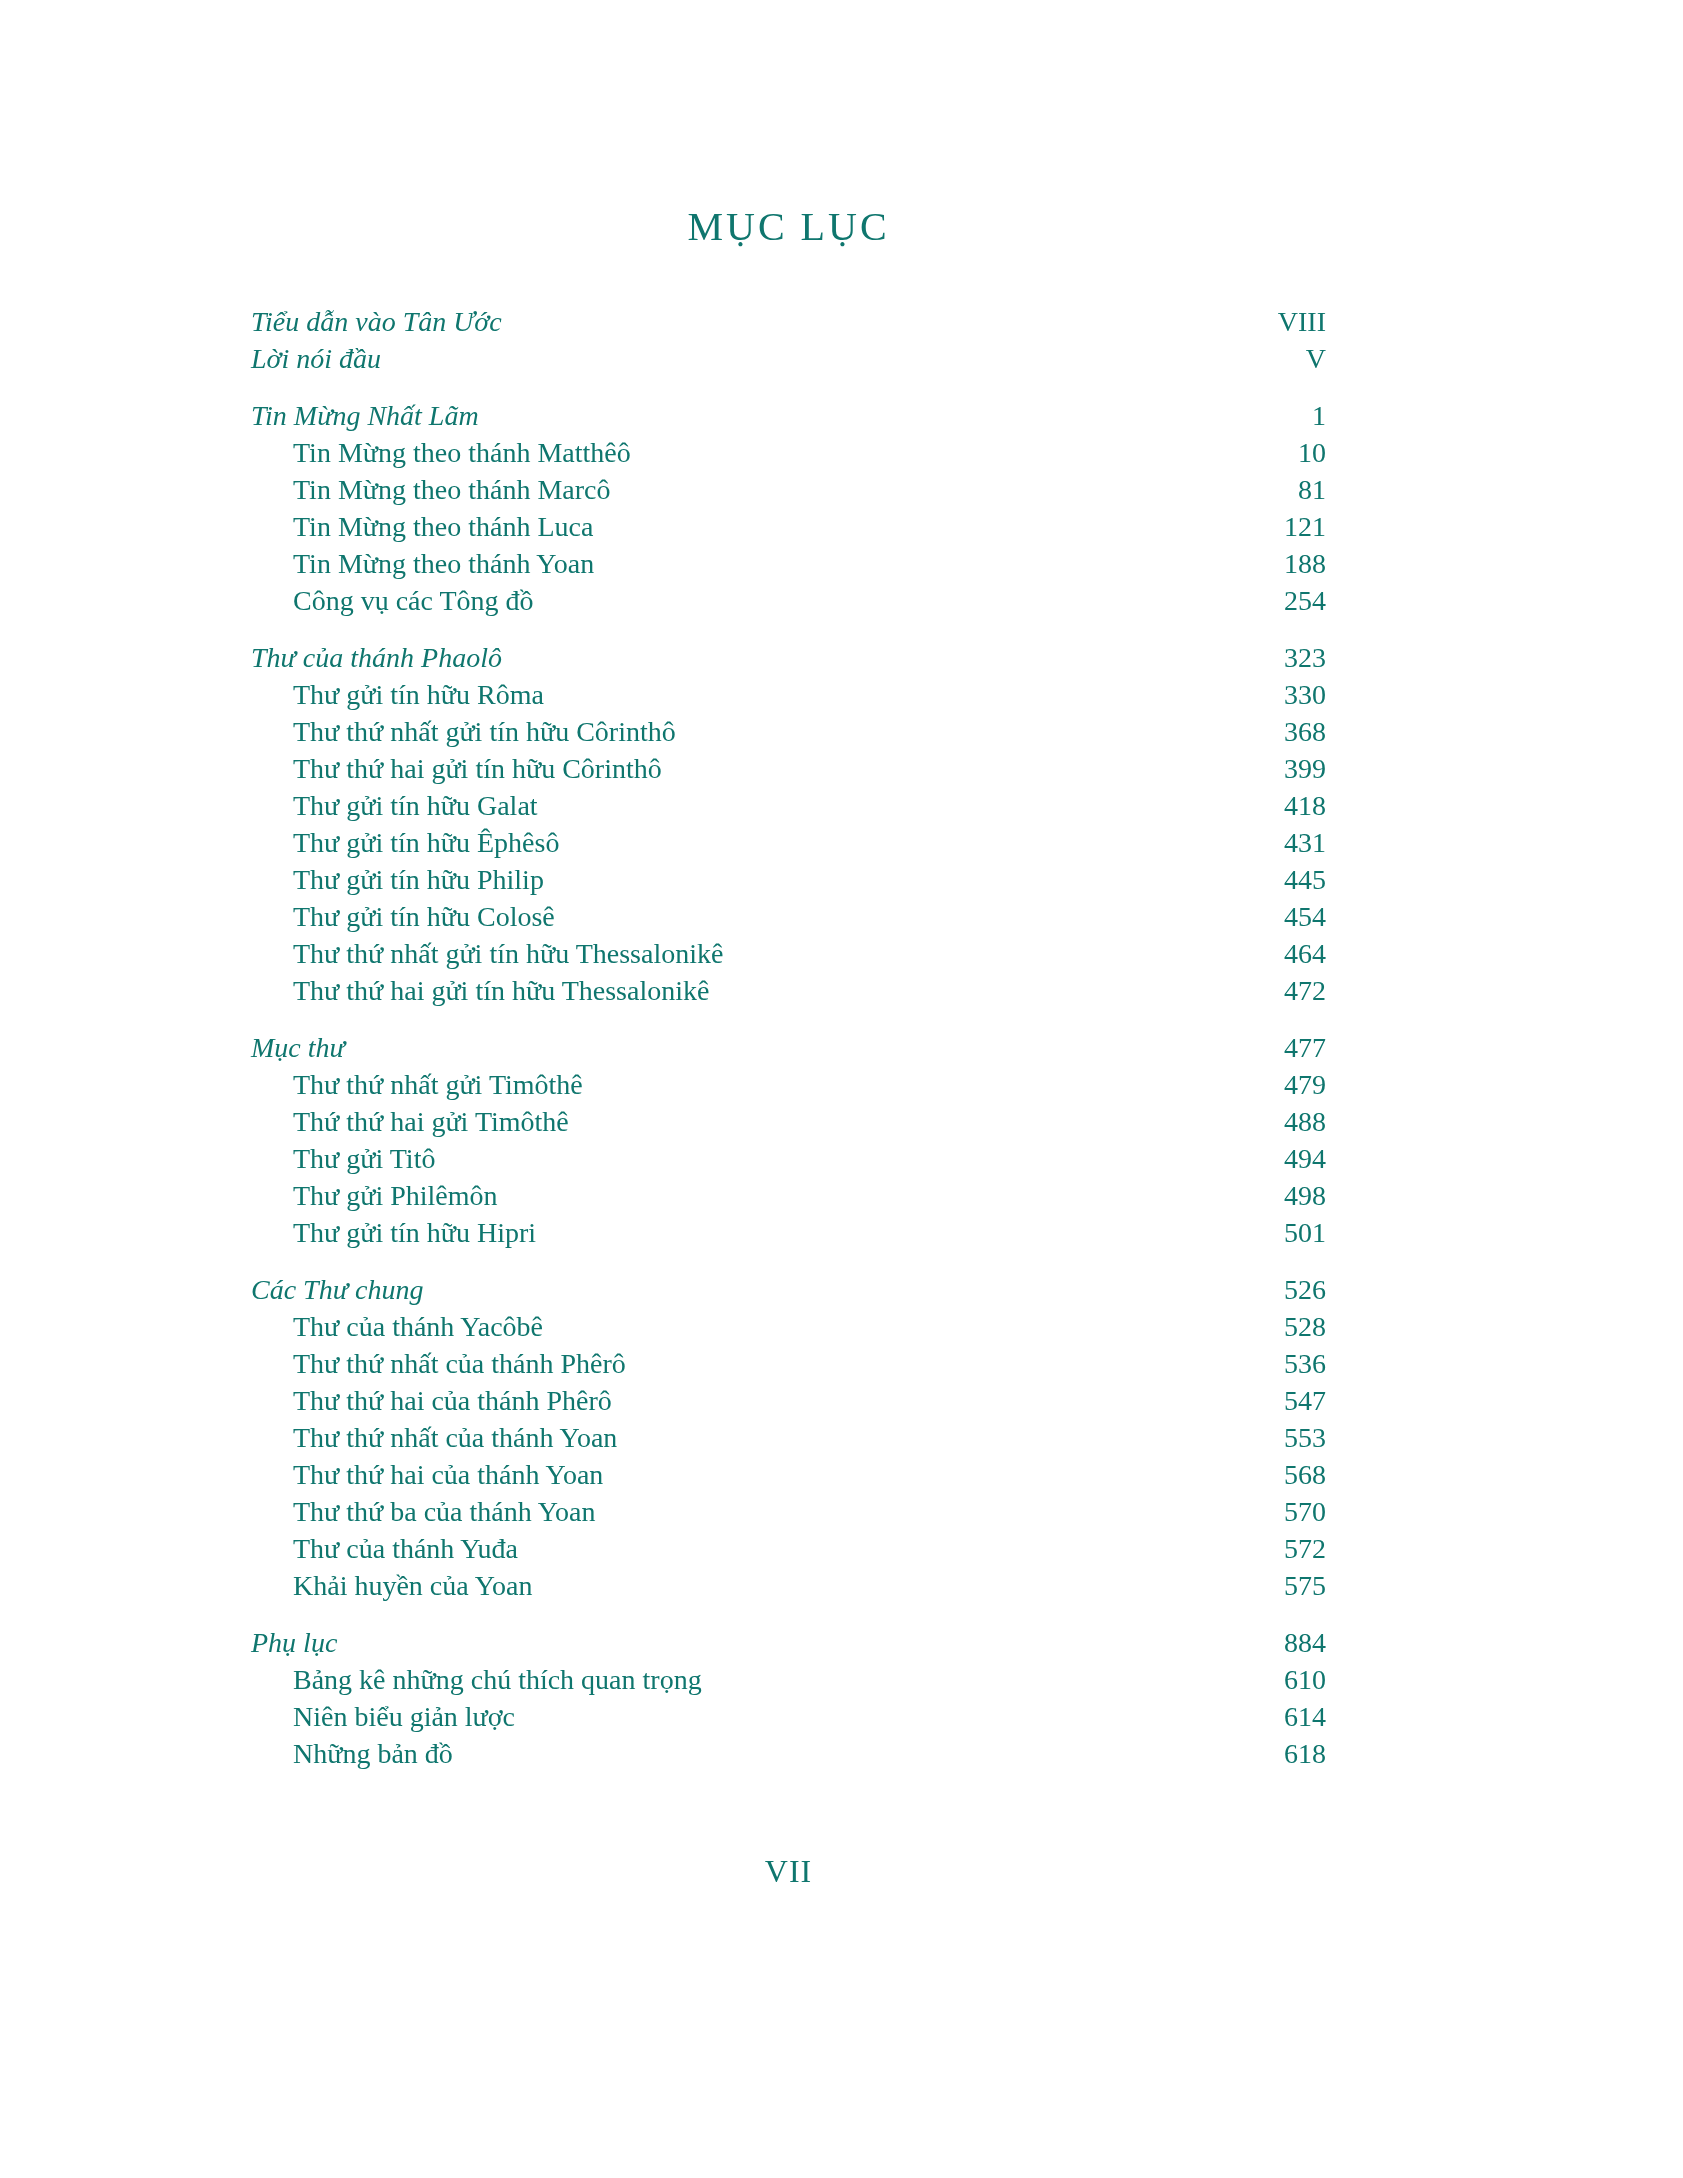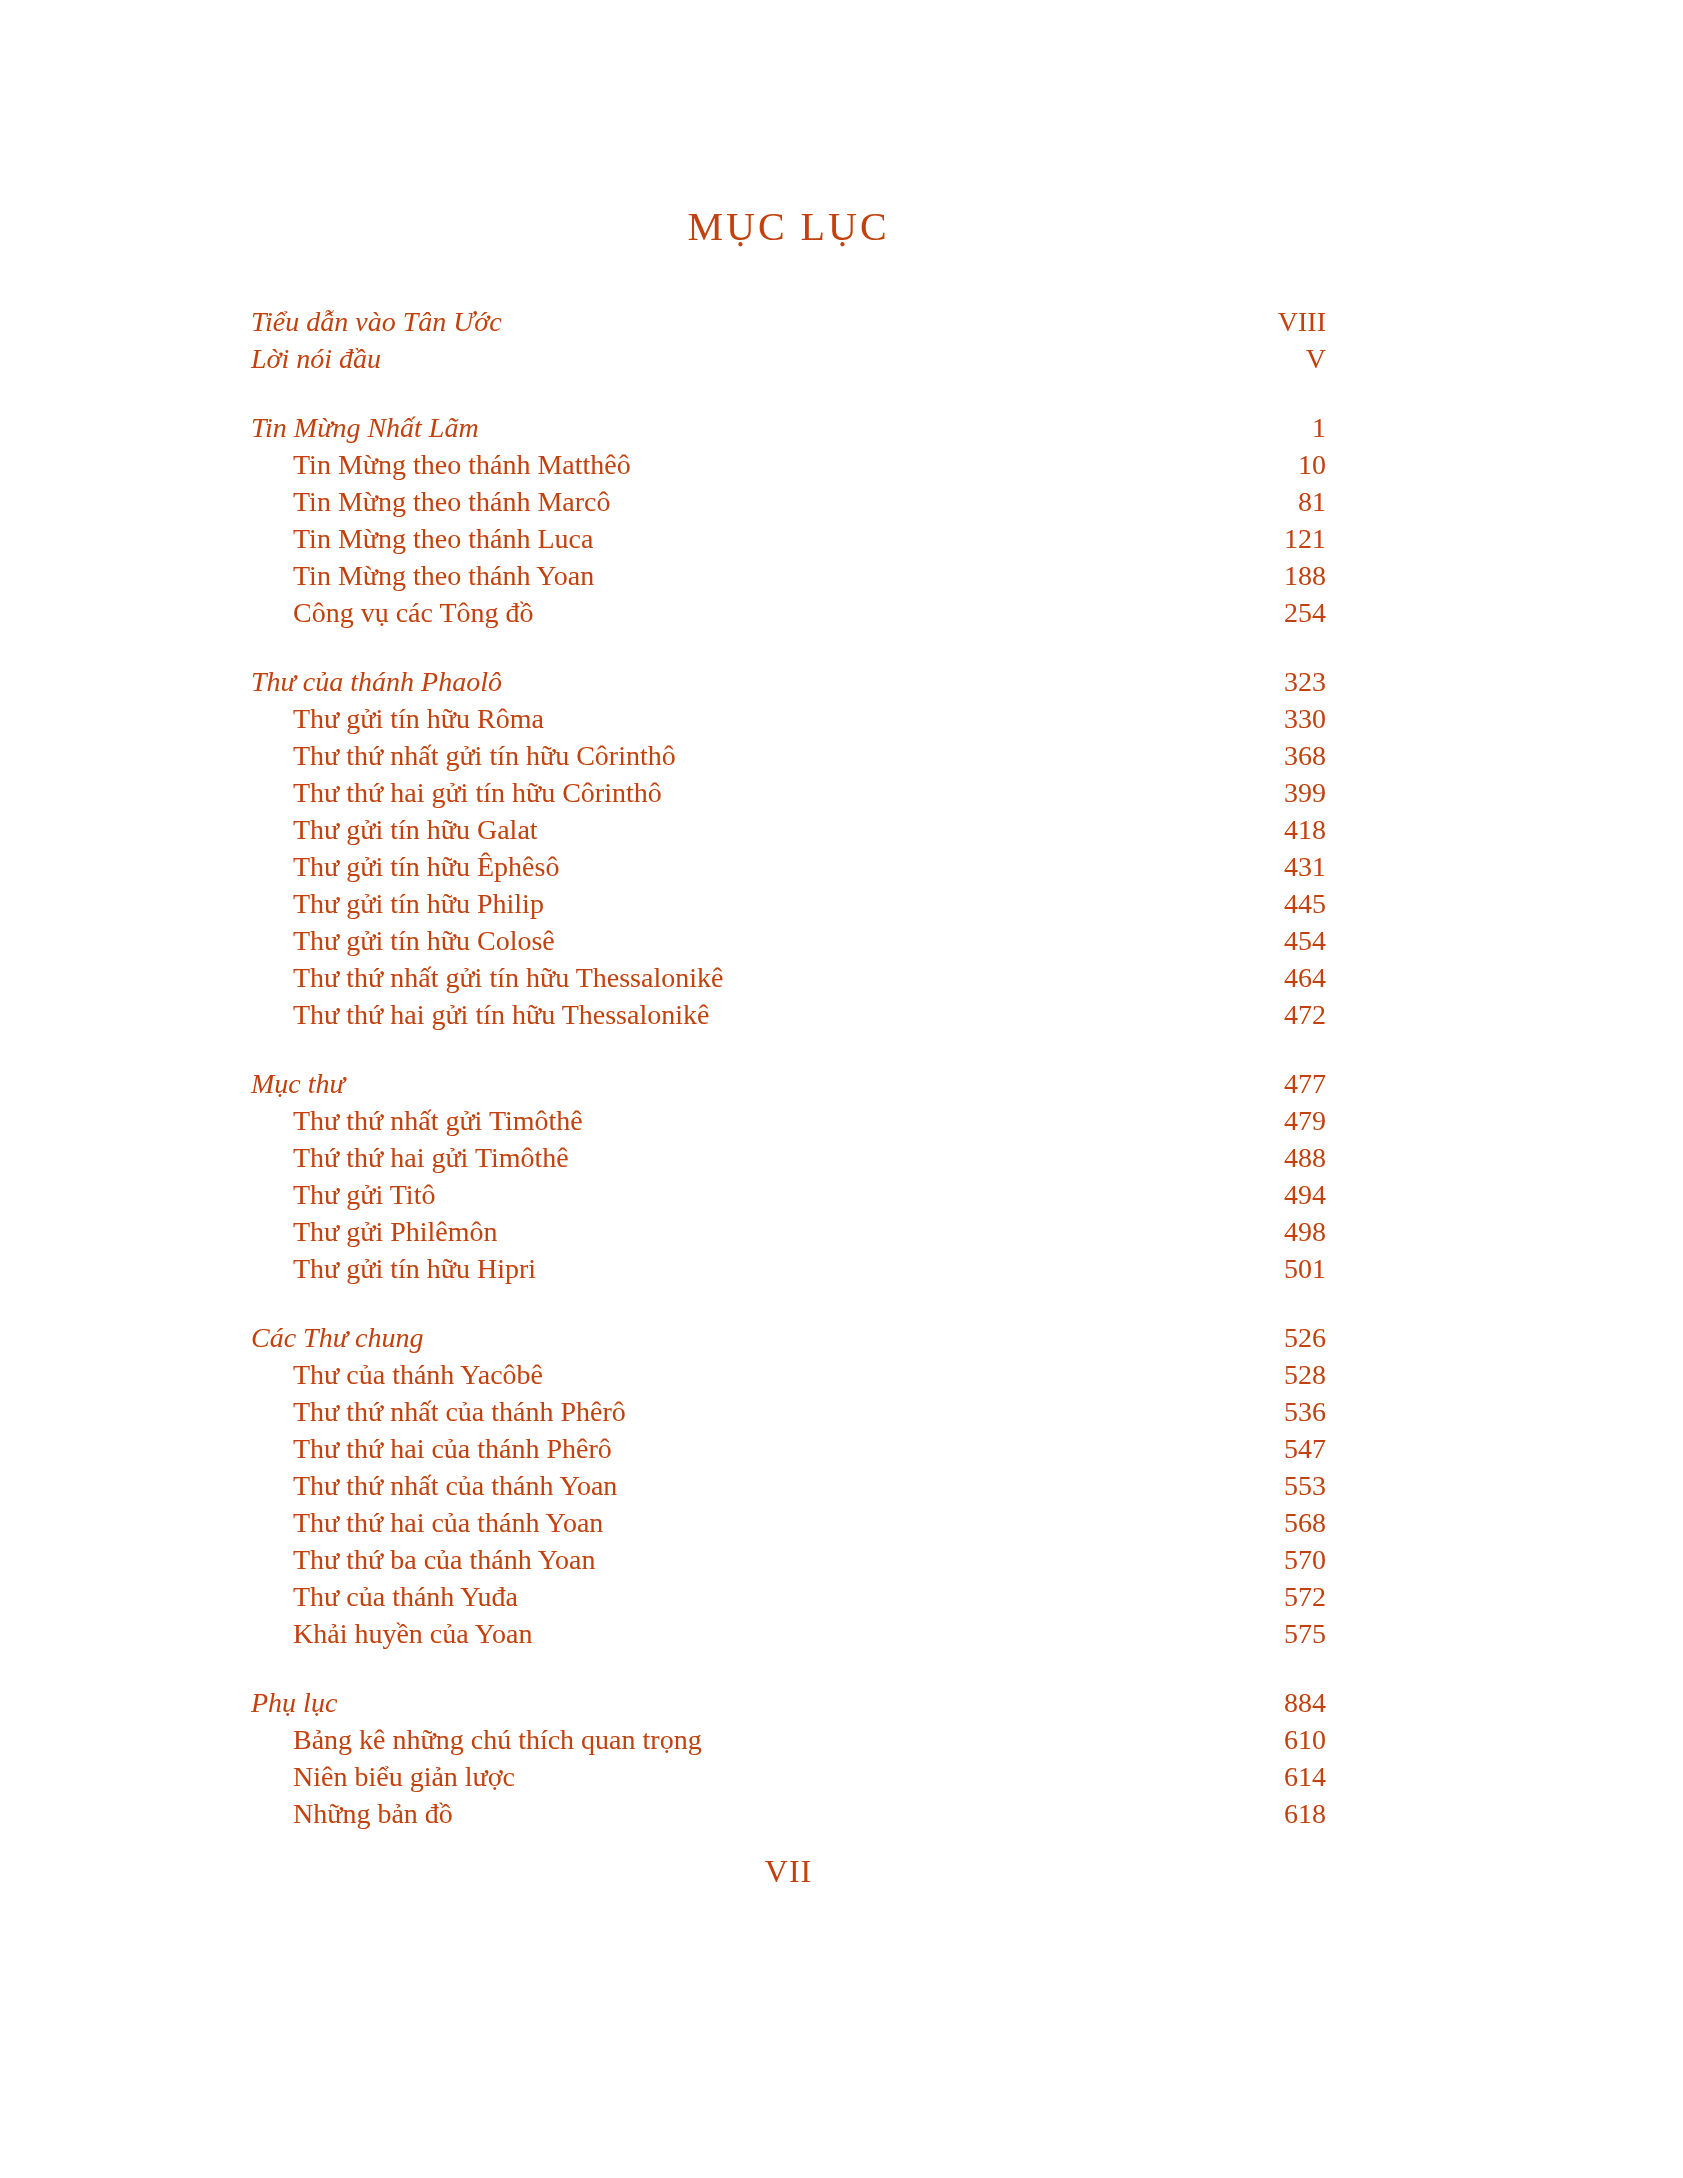--- a/index.html
+++ b/index.html
@@ -6,38 +6,38 @@
     margin: 0;
     padding: 0;
     background: #ffffff;
   }
   .page {
     position: relative;
     width: 1683px;
     height: 2178px;
     background: #ffffff;
     font-family: "Liberation Serif", "DejaVu Serif", serif;
-    color: #c2410c;
+    color: #0f766e;
     overflow: hidden;
   }
   .content {
     position: absolute;
     left: 251px;
     top: 203px;
     width: 1075px;
   }
   .title {
     margin: 0 0 53px 0;
     font-size: 40px;
     font-weight: normal;
     letter-spacing: 3px;
     text-align: center;
   }
   .toc-group {
-    margin-top: 32px;
+    margin-top: 20px;
   }
   .toc-group:first-child {
     margin-top: 0;
   }
   .toc-row {
     display: flex;
     justify-content: space-between;
     align-items: baseline;
     font-size: 28px;
     line-height: 37px;

